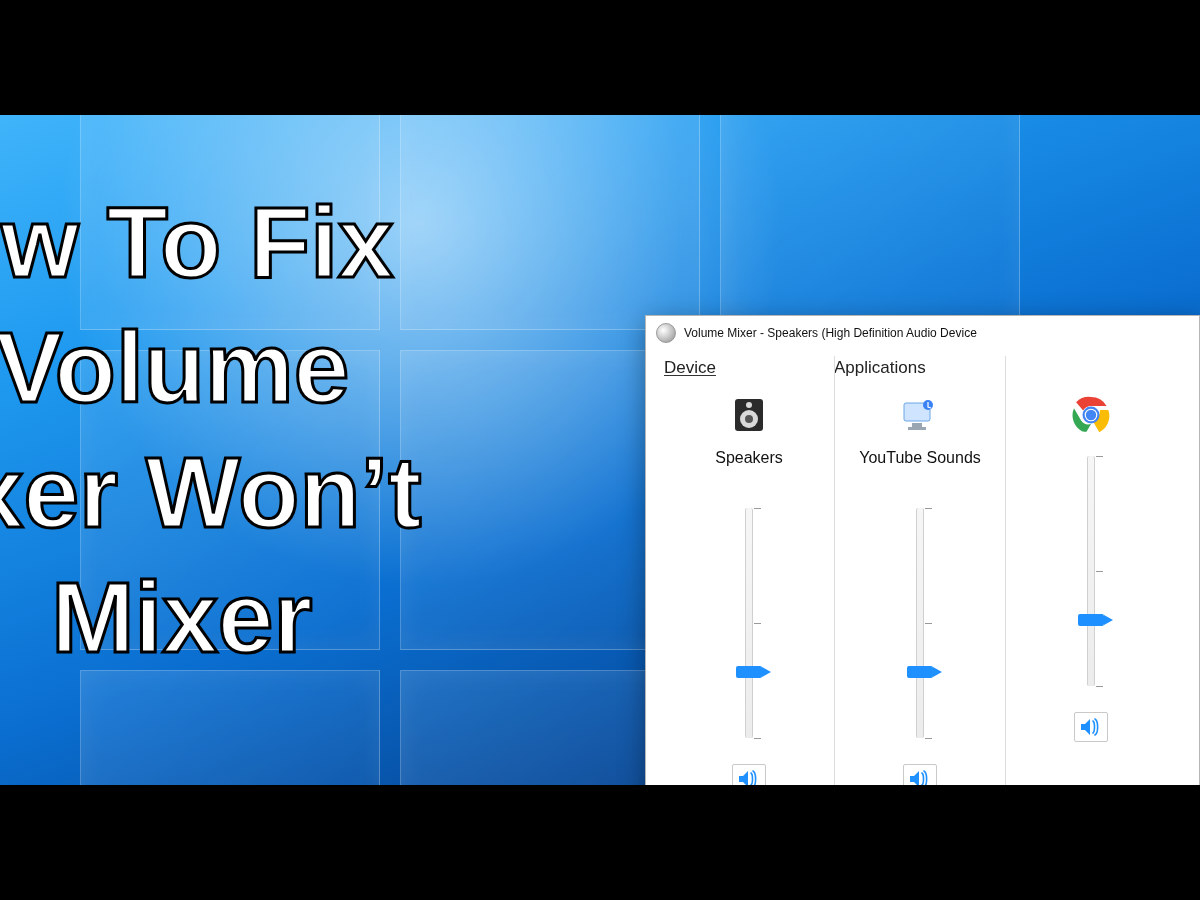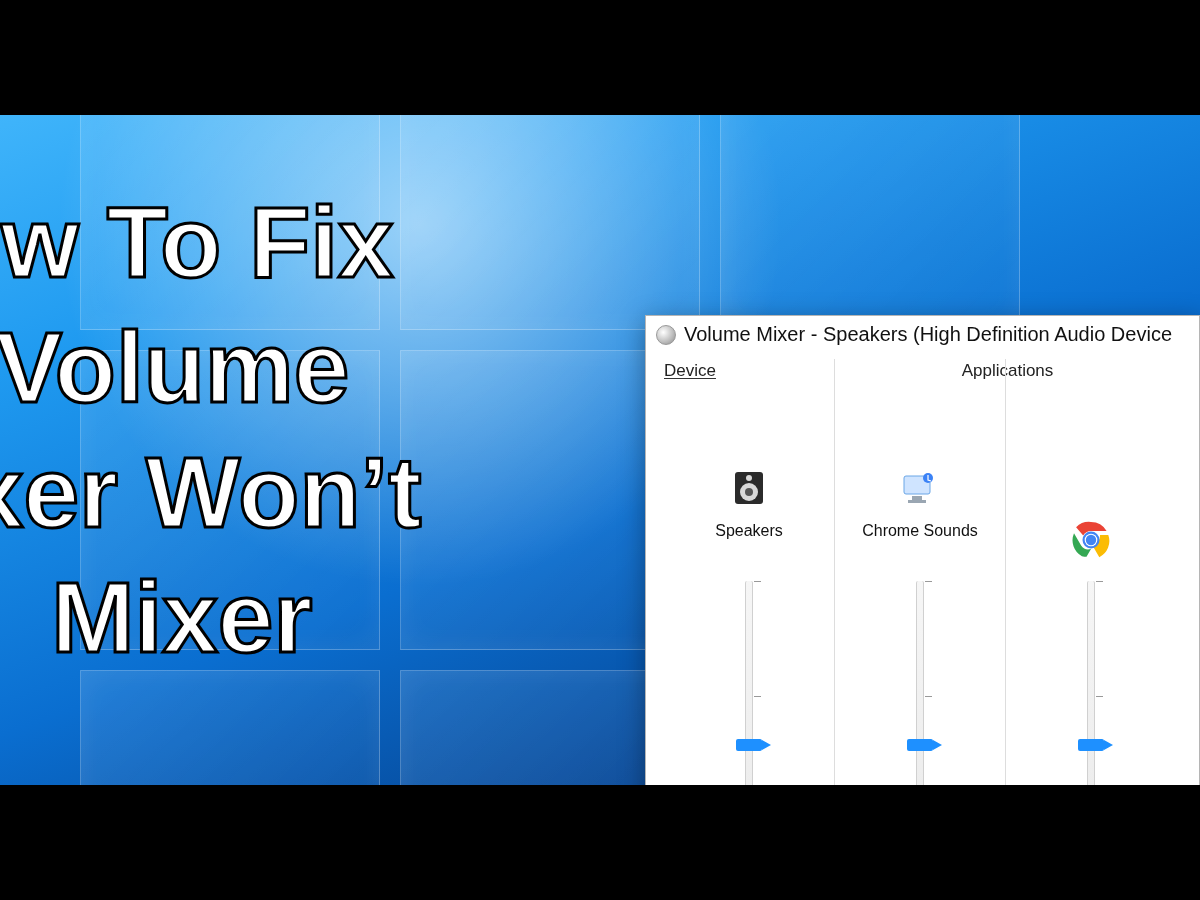--- a/index.html
+++ b/index.html
@@ -66,21 +66,21 @@
     z-index: 4;
     display: flex;
     flex-direction: column;
     overflow: hidden;
   }
   .titlebar {
     display: flex;
     align-items: center;
     gap: 8px;
     padding: 7px 10px 5px 10px;
-    font-size: 20px;
+    font-size: 12px;
     color: #111;
     background: #fff;
   }
   .title-ico {
     width: 20px; height: 20px;
     background: radial-gradient(circle at 35% 35%, #fff, #bbb 60%, #888);
     border-radius: 50%;
     position: relative;
     border: 1px solid #999;
   }
@@ -91,26 +91,25 @@
     flex-direction: column;
   }
   .section-labels {
     display: flex;
     padding: 0 18px;
     font-size: 17px;
     color: #222;
   }
   .sec-device { width: 170px; }
   .sec-device span { text-decoration: underline; text-decoration-color: #333; text-underline-offset: 2px; }
-  .sec-apps { flex: 1; text-align: center; }
+  .sec-apps { flex: 1; }
   .columns {
     display: flex;
     padding: 6px 18px 0 18px;
     flex: 1;
-    align-items: flex-end;
   }
   .col {
     display: flex;
     flex-direction: column;
     align-items: center;
     width: 170px;
     position: relative;
   }
   .vsep {
     width: 1px;
@@ -265,21 +264,21 @@
       <div class="col">
         <div class="app-icon">
           <svg width="44" height="44" viewBox="0 0 44 44">
             <rect x="6" y="10" width="26" height="18" rx="2" fill="#cfe4ff" stroke="#6aa6e6"></rect>
             <rect x="14" y="30" width="10" height="4" fill="#9aa6b2"></rect>
             <rect x="10" y="34" width="18" height="3" fill="#9aa6b2"></rect>
             <circle cx="30" cy="12" r="5" fill="#3b82f6"></circle>
             <path d="M30 9v5l3 1" stroke="#fff" stroke-width="1.2" fill="none"></path>
           </svg>
         </div>
-        <div class="app-label">Chrome Sounds</div>
+        <div class="app-label">YouTube Sounds</div>
         <div class="slider-wrap">
           <div class="slider-track">
             <span class="tick" style="top:0%"></span>
             <span class="tick" style="top:50%"></span>
             <span class="tick" style="top:100%"></span>
           </div>
           <div class="slider-thumb" style="bottom:26%"></div>
         </div>
         <div class="mute-btn">
           <svg width="22" height="18" viewBox="0 0 22 18">

